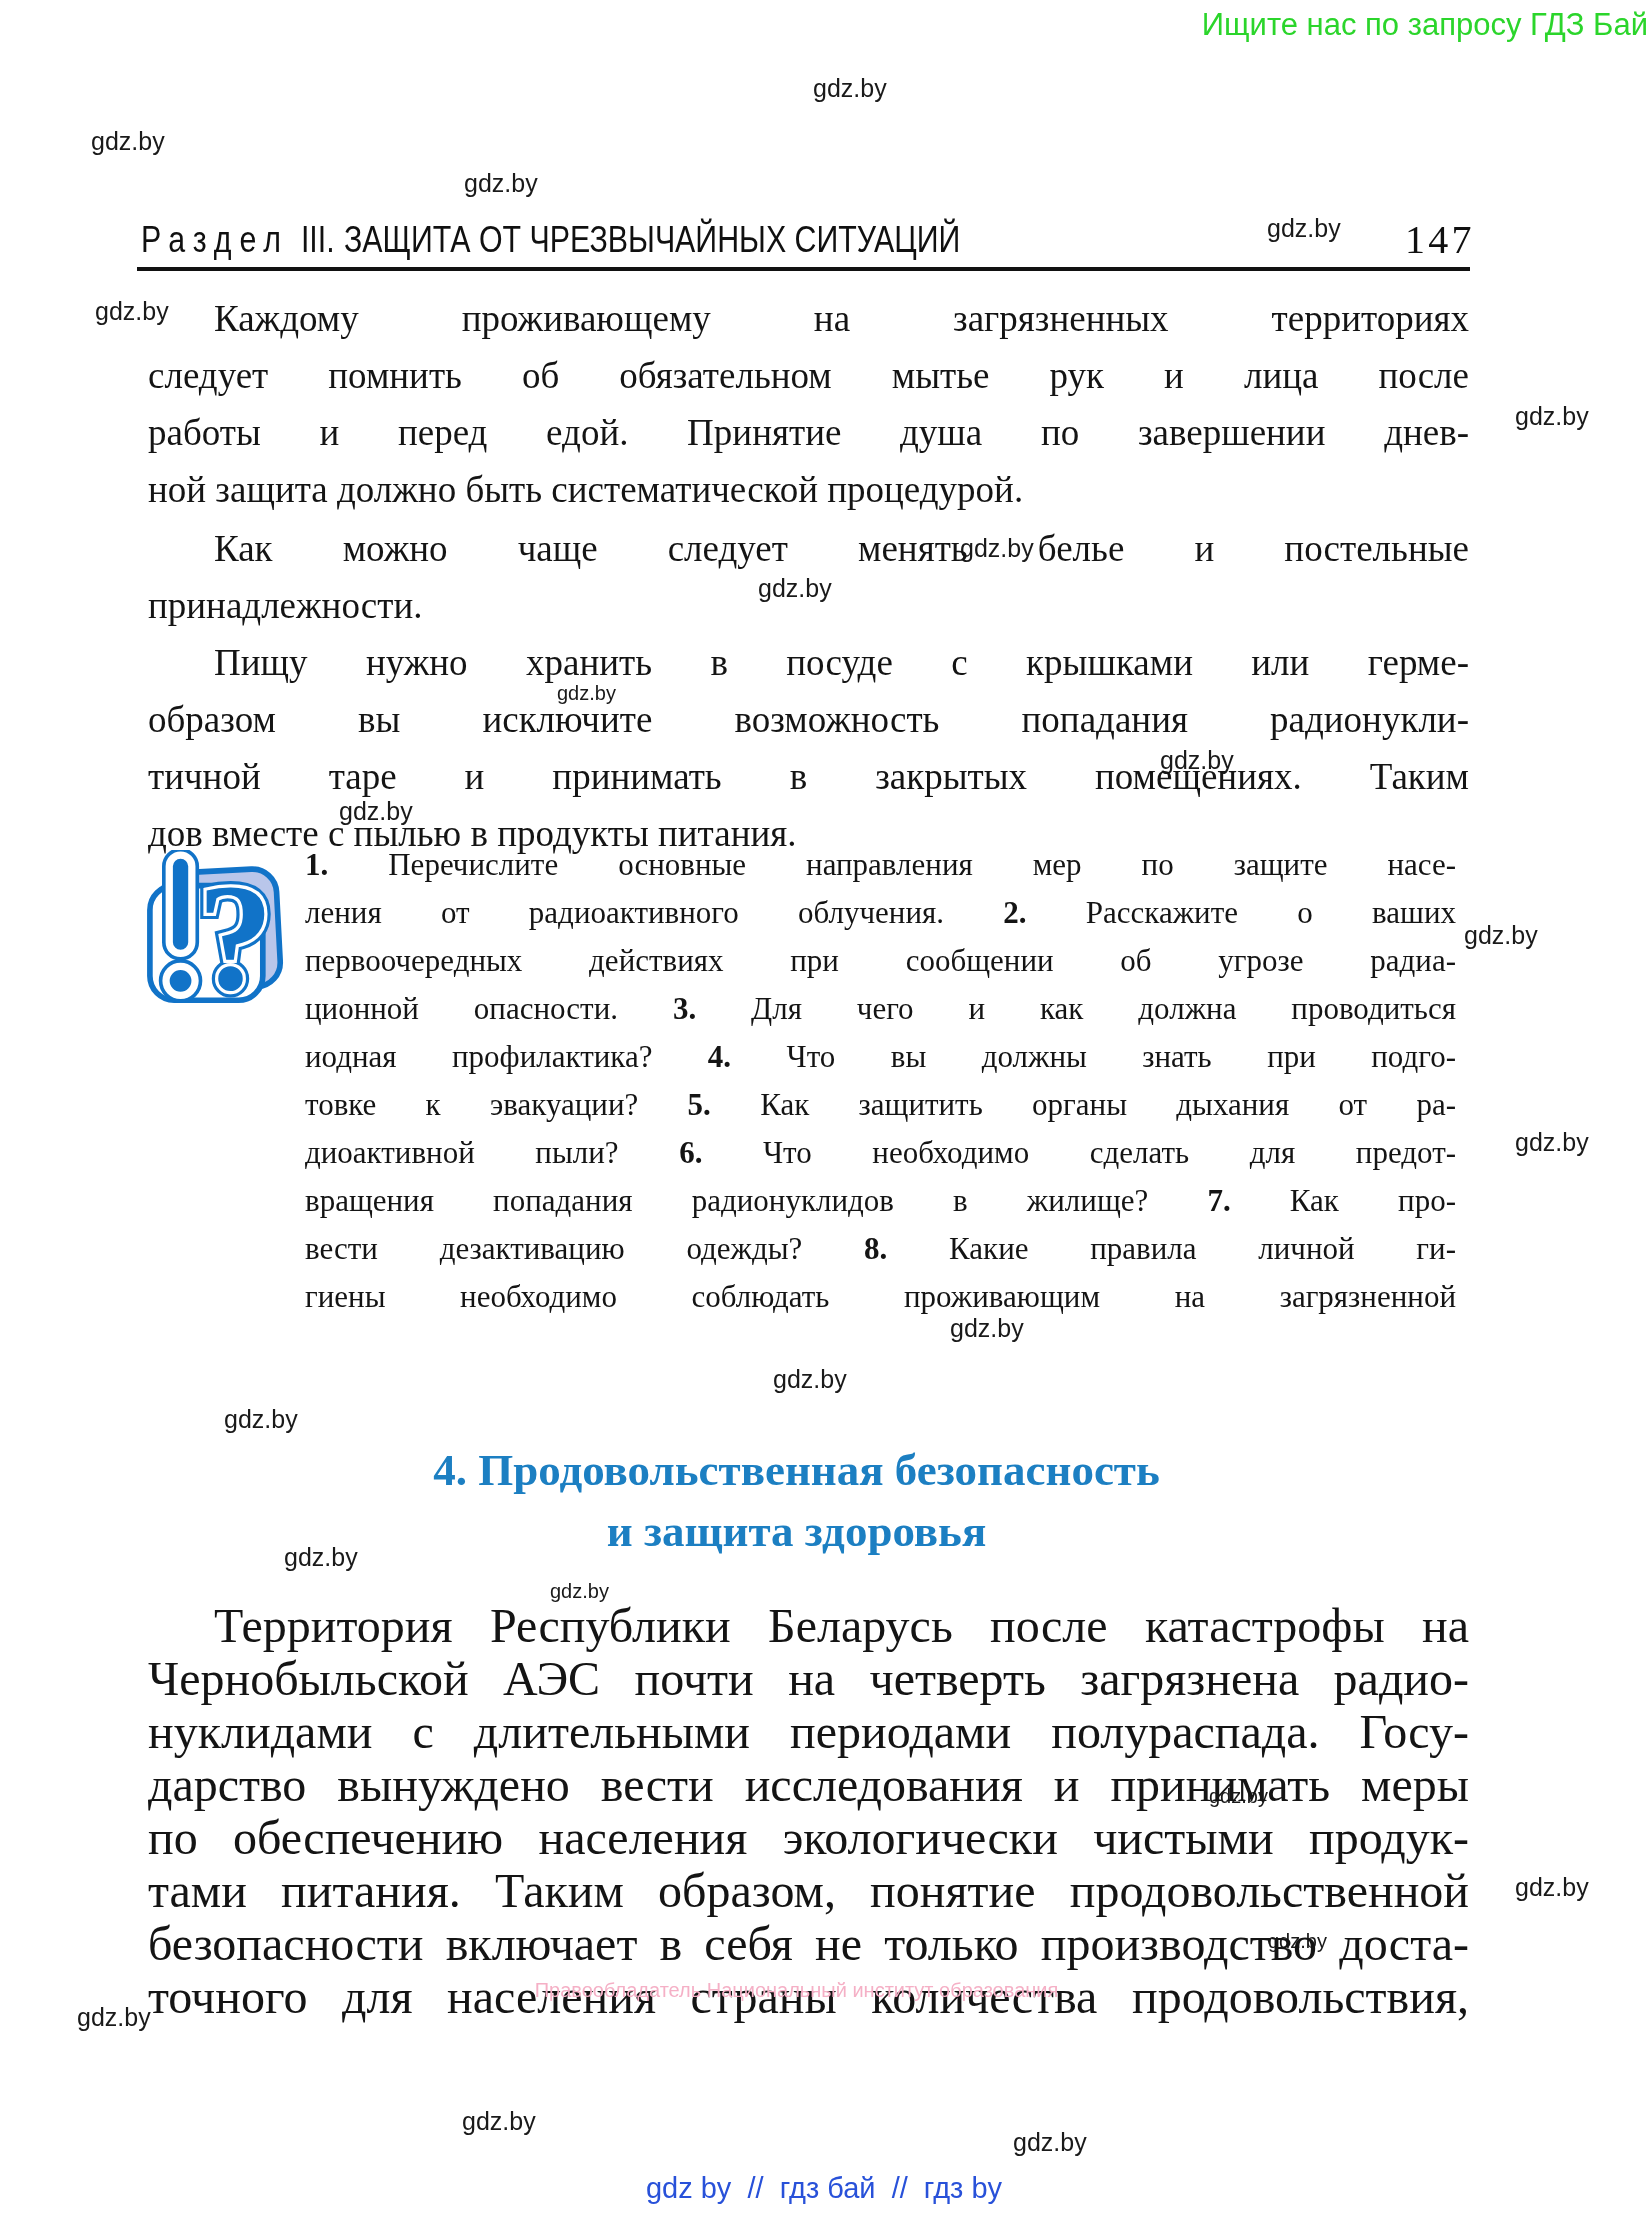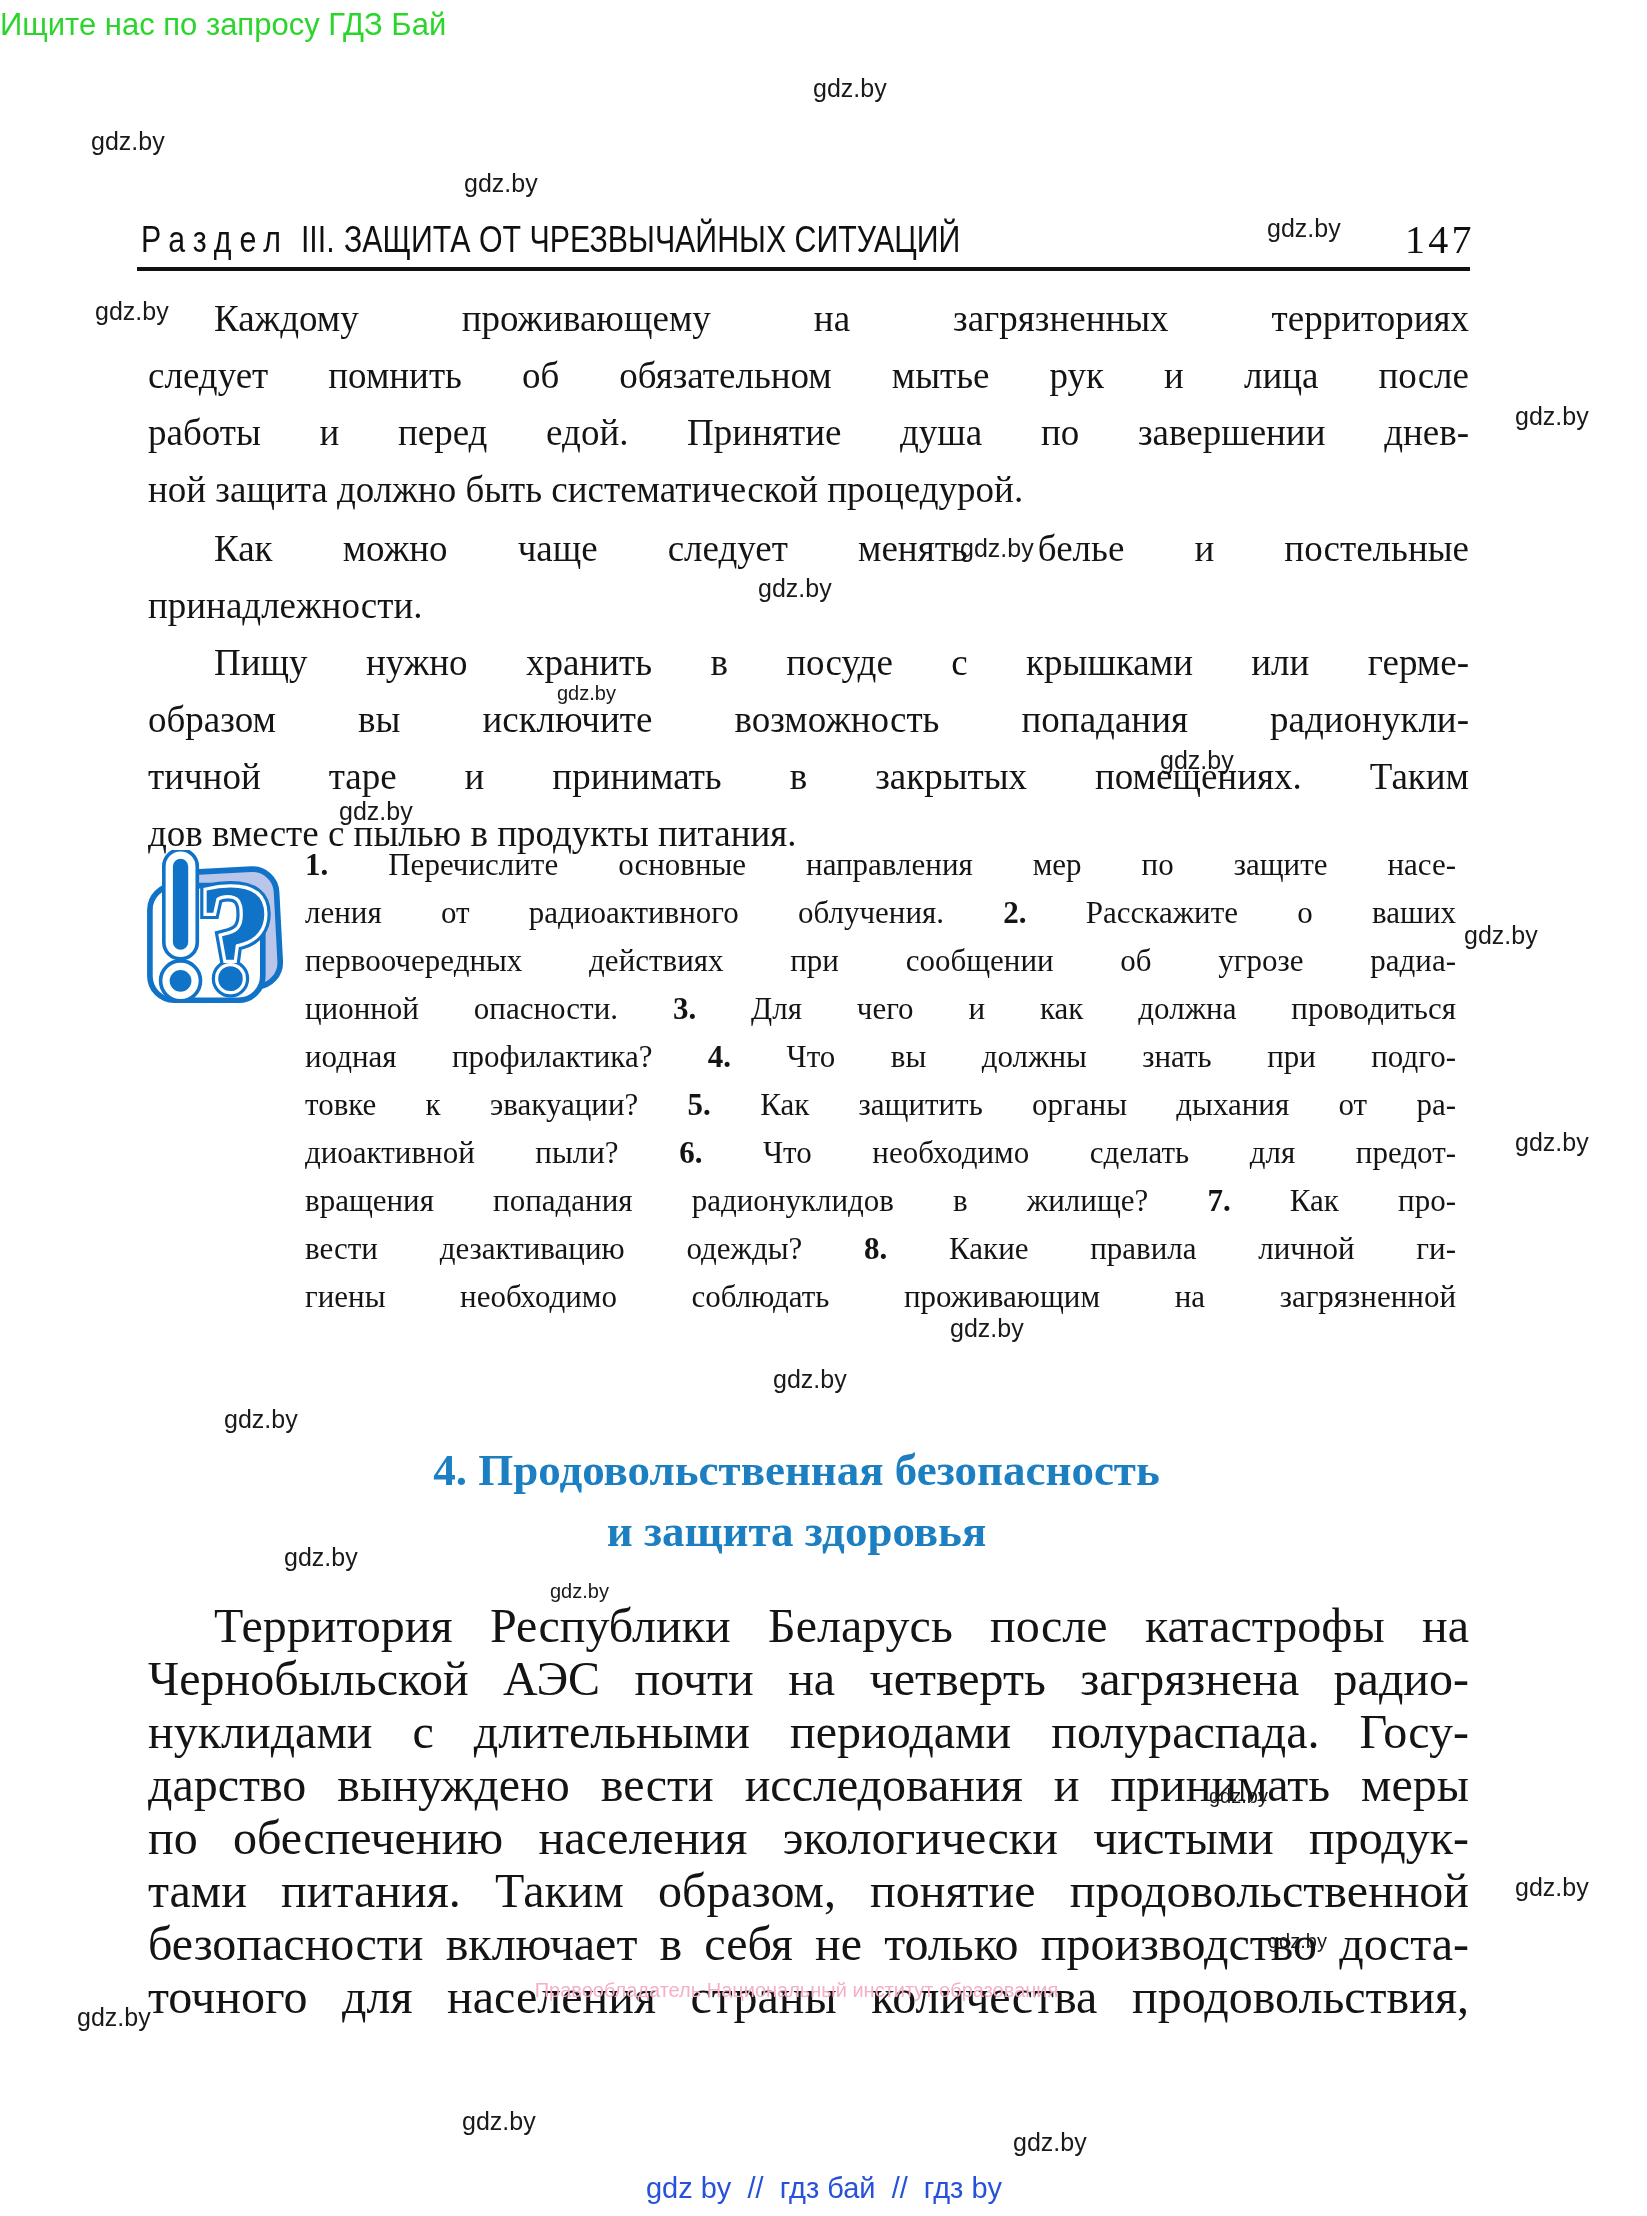--- a/index.html
+++ b/index.html
@@ -12,21 +12,21 @@
     --ink:#141414;
   }
   html,body{margin:0;padding:0;}
   body{
     width:1648px;height:2216px;position:relative;background:#ffffff;
     font-family:"Liberation Serif","DejaVu Serif",serif;color:var(--ink);
     overflow:hidden;
   }
   
   .promo{
-    position:absolute;left:0;top:6.5px;width:100%;text-align:left;
+    position:absolute;left:0;top:6.5px;width:100%;text-align:right;
     font-family:"Liberation Sans","DejaVu Sans",sans-serif;
     font-size:31px;color:var(--promo-green);
   }
   
   .wm{
     position:absolute;
     font-family:"Liberation Sans","DejaVu Sans",sans-serif;
     font-size:25px;color:#1a1a1a;white-space:nowrap;
   }
   .wm.sm{font-size:20px;}

